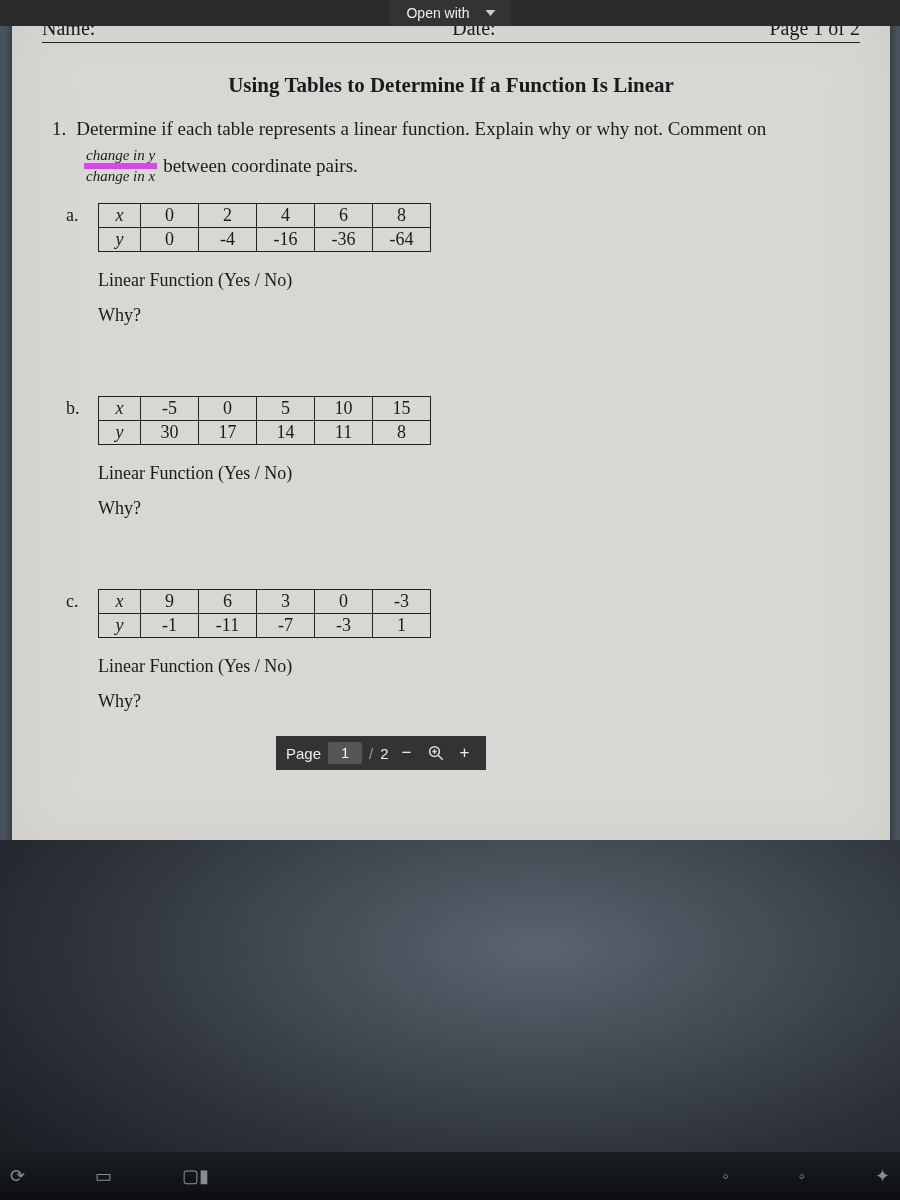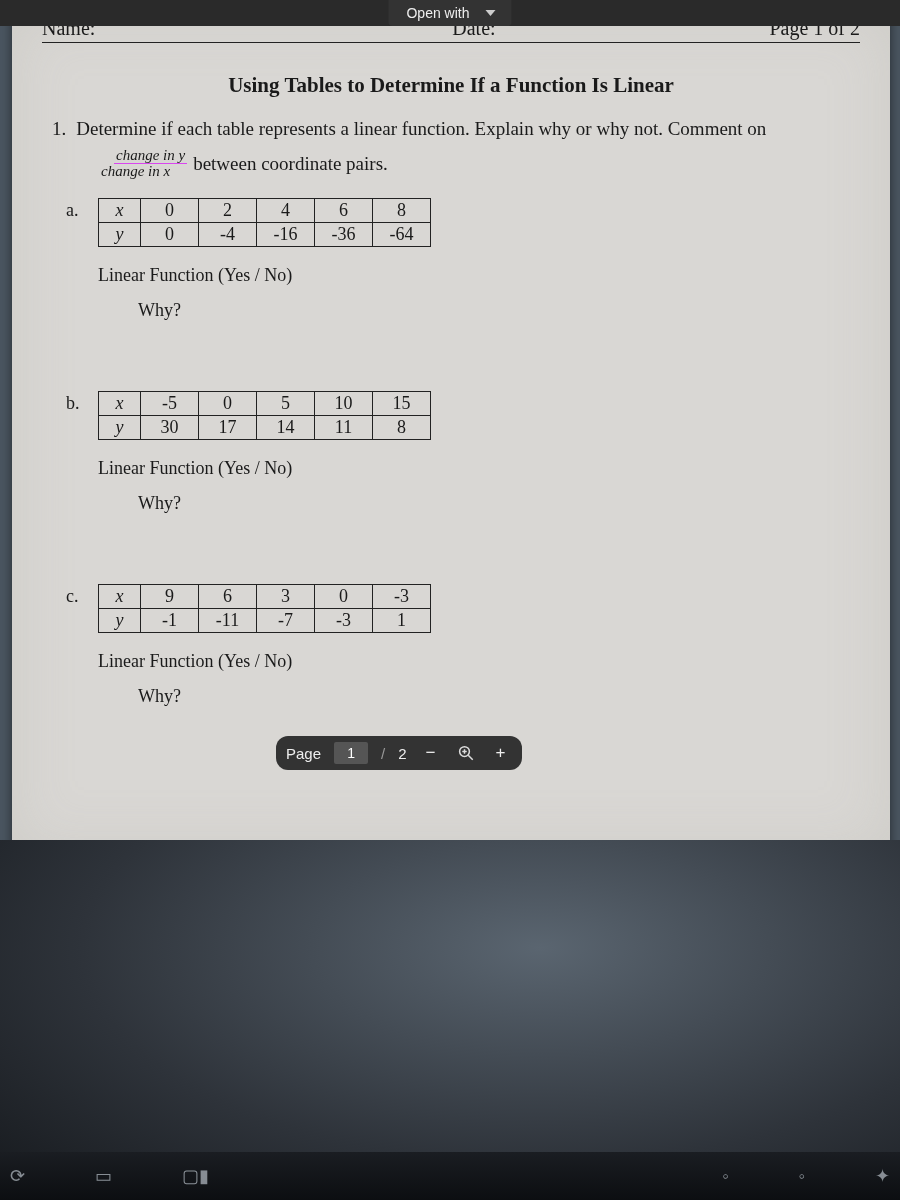--- a/index.html
+++ b/index.html
@@ -83,21 +83,21 @@
     gap: 6px;
   }
   .frac {
     display: inline-flex;
     flex-direction: column;
     align-items: center;
     font-style: italic;
     font-size: 15px;
     line-height: 1.05;
   }
-  .frac .num { border-bottom: 1px solid #d946ef; padding: 0 2px; margin-left: 30px; }
+  .frac .num { border-bottom: 6px solid #d946ef; padding: 0 2px; }
   .frac .den { padding: 0 2px; }
   .problems { margin-left: 56px; margin-top: 18px; }
   .prob { margin-bottom: 46px; position: relative; }
   .prob .lbl {
     position: absolute;
     left: -32px;
     top: 2px;
     font-size: 18px;
   }
   table.data {
@@ -106,35 +106,35 @@
   }
   table.data td {
     border: 1px solid #222;
     min-width: 58px;
     height: 24px;
     text-align: center;
     padding: 1px 8px;
   }
   table.data td.var { font-style: italic; min-width: 42px; }
   .lf { font-size: 18px; margin-top: 18px; }
-  .why { font-size: 18px; margin-top: 14px; margin-left: 40px; }
+  .why { font-size: 18px; margin-top: 14px; }
 
   .page-toolbar {
     position: absolute;
     left: 276px;
     top: 736px;
     background: #333;
     color: #eee;
     font-family: Arial, sans-serif;
     font-size: 15px;
-    border-radius: 12px;
+    border-radius: 0;
     display: flex;
     align-items: center;
     padding: 6px 10px;
-    gap: 13px;
+    gap: 7px;
     z-index: 30;
   }
   .page-toolbar .pginput {
     background: #555;
     color: #fff;
     border: none;
     width: 34px;
     height: 22px;
     text-align: center;
     font-size: 14px;

